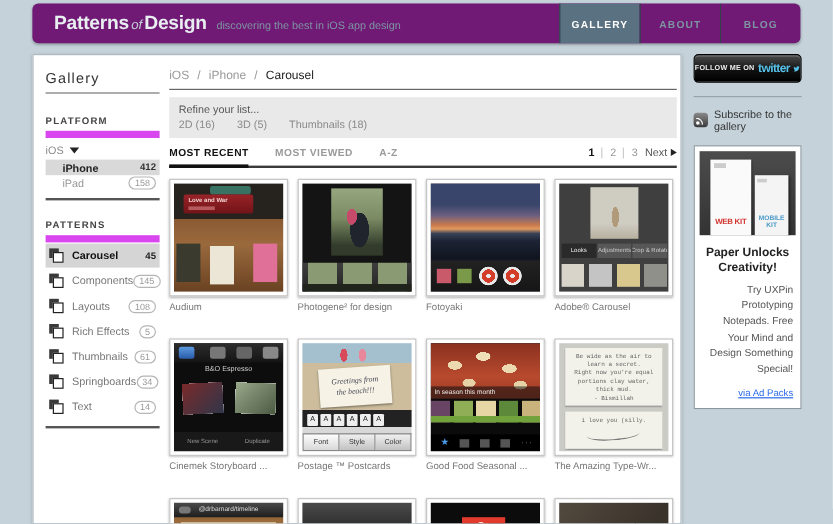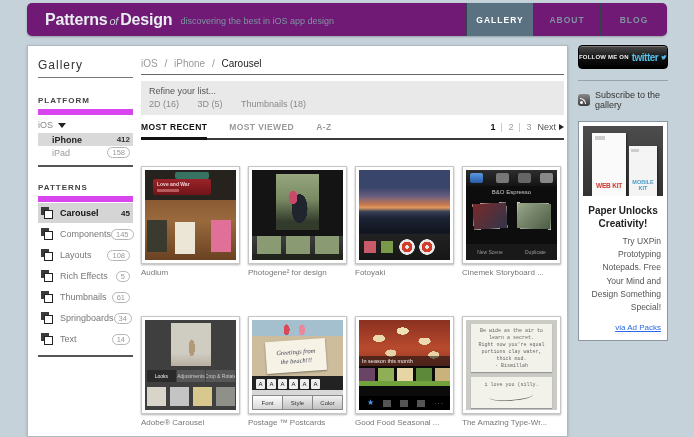--- a/index.html
+++ b/index.html
@@ -60,21 +60,21 @@
   .stab.active::after{content:"";position:absolute;left:0;right:0;bottom:-8px;height:3px;background:#111;}
   .pag{margin-left:auto;display:flex;align-items:center;gap:6px;font-size:9px;color:#999;}
   .pag .num{cursor:pointer;}
   .pag .cur{color:#111;font-weight:bold;}
   .pag .vsep{width:1px;height:9px;background:#ccc;}
   .next{color:#555;display:flex;align-items:center;gap:3px;cursor:pointer;}
   .next::after{content:"";width:0;height:0;border-top:3.5px solid transparent;border-bottom:3.5px solid transparent;border-left:5px solid #222;}
 
   
   .grid{display:flex;flex-wrap:wrap;column-gap:8px;row-gap:22px;margin-top:9px;width:423px;}
-  .cell{width:99px;margin-top:17px;}
+  .cell{width:99px;}
   .frame{background:#fff;border:1px solid #c6c6c6;padding:3px;box-shadow:0 1px 2px rgba(0,0,0,.3);cursor:pointer;}
   .art{width:91px;height:90px;position:relative;overflow:hidden;}
   .caption{font-size:8px;color:#777;margin-top:4px;white-space:nowrap;overflow:hidden;cursor:pointer;}
 
   
   .art-audium{background:linear-gradient(180deg,#26231f 0,#26231f 33%,#8a5a33 33%,#9a6a3d 56%,#6a4222 100%);}
   .art-audium::before{content:"";position:absolute;left:30px;top:2px;width:34px;height:7px;background:#3b8070;border-radius:2px;opacity:.85;}
   .art-audium::after{content:"";position:absolute;left:2px;bottom:8px;width:20px;height:32px;background:#3a3a2e;box-shadow:28px 2px 0 #ece6d6,64px 0 0 #e07098;}
   .au-banner{position:absolute;left:8px;top:9px;width:58px;height:16px;background:linear-gradient(180deg,#9a2328,#701418);border-radius:2px;color:#f2d2d2;font-size:5px;font-weight:bold;padding:2px 0 0 4px;box-sizing:border-box;z-index:2;}
   .au-banner::after{content:"";display:block;width:22px;height:3px;margin-top:2px;background:#b65a5e;}
@@ -341,43 +341,43 @@
 
       <div class="cell">
         <div class="frame">
           <div class="art art-fotoyaki"></div>
         </div>
         <div class="caption">Fotoyaki</div>
       </div>
 
       <div class="cell">
         <div class="frame">
+          <div class="art art-adobe">
+            <div class="atabs">
+              <span>Looks</span>
+              <span>Adjustments</span>
+              <span>Crop &amp; Rotate</span>
+            </div>
+          </div>
+        </div>
+        <div class="caption">Adobe® Carousel</div>
+      </div>
+
+      <div class="cell">
+        <div class="frame">
           <div class="art art-cinemek">
             <div class="ck-top"></div>
             <div class="ck-ttl">B&amp;O Espresso</div>
             <div class="ck-bot">
               <span>New Scene</span>
               <span>Duplicate</span>
             </div>
           </div>
         </div>
         <div class="caption">Cinemek Storyboard ...</div>
-      </div>
-
-      <div class="cell">
-        <div class="frame">
-          <div class="art art-adobe">
-            <div class="atabs">
-              <span>Looks</span>
-              <span>Adjustments</span>
-              <span>Crop &amp; Rotate</span>
-            </div>
-          </div>
-        </div>
-        <div class="caption">Adobe® Carousel</div>
       </div>
 
       <div class="cell">
         <div class="frame">
           <div class="art art-postage">
             <div class="po-label">
               <span>Greetings from</span>
               <span>the beach!!!</span>
             </div>
             <div class="po-fonts">

